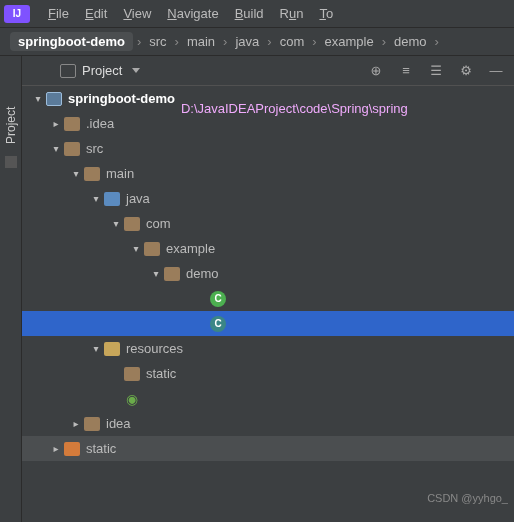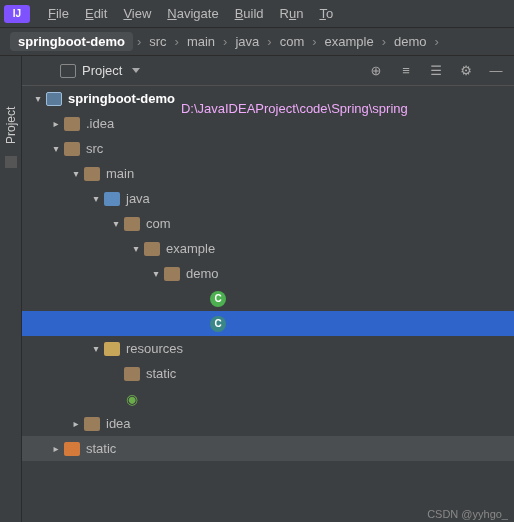--- a/index.html
+++ b/index.html
@@ -32,21 +32,21 @@
 .folder-src { background: #5b8bbf; }
 .folder-res { background: #c7a65a; }
 .folder-target { background: #d47b3b; }
 .module { background: #5b7b9a; border: 1px solid #9dbddb; }
 .class-c { width: 16px; height: 16px; border-radius: 50%; background: #3b8686; color: #fff; display: inline-flex; align-items: center; justify-content: center; margin-right: 6px; font-size: 10px; font-weight: bold; }
 .class-c.run { background: #4caf50; }
 .prop-icon { width: 16px; height: 16px; display: inline-flex; align-items: center; justify-content: center; margin-right: 6px; color: #6aab4a; font-size: 14px; }
 .lbl { }
 .lbl-bold { font-weight: bold; color: #fff; }
 .lbl-path { color: #f0abfc; margin-left: 6px; margin-top: 20px; }
-.watermark { position: absolute; bottom: 2px; right: 6px; color: #888; font-size: 11px; }
+.watermark { position: absolute; bottom: 18px; right: 6px; color: #888; font-size: 11px; }
 .indent-1 { padding-left: 28px; } .indent-2 { padding-left: 48px; } .indent-3 { padding-left: 68px; }
 .indent-4 { padding-left: 88px; } .indent-5 { padding-left: 108px; } .indent-6 { padding-left: 128px; } .indent-8 { padding-left: 188px; }
 </style>
 </head>
 <body>
 
 <div class="top-bar">
   <span class="app-icon">IJ</span>
   <span class="menu-item"><u>F</u><span>ile</span></span>
   <span class="menu-item"><u>E</u>dit</span>

